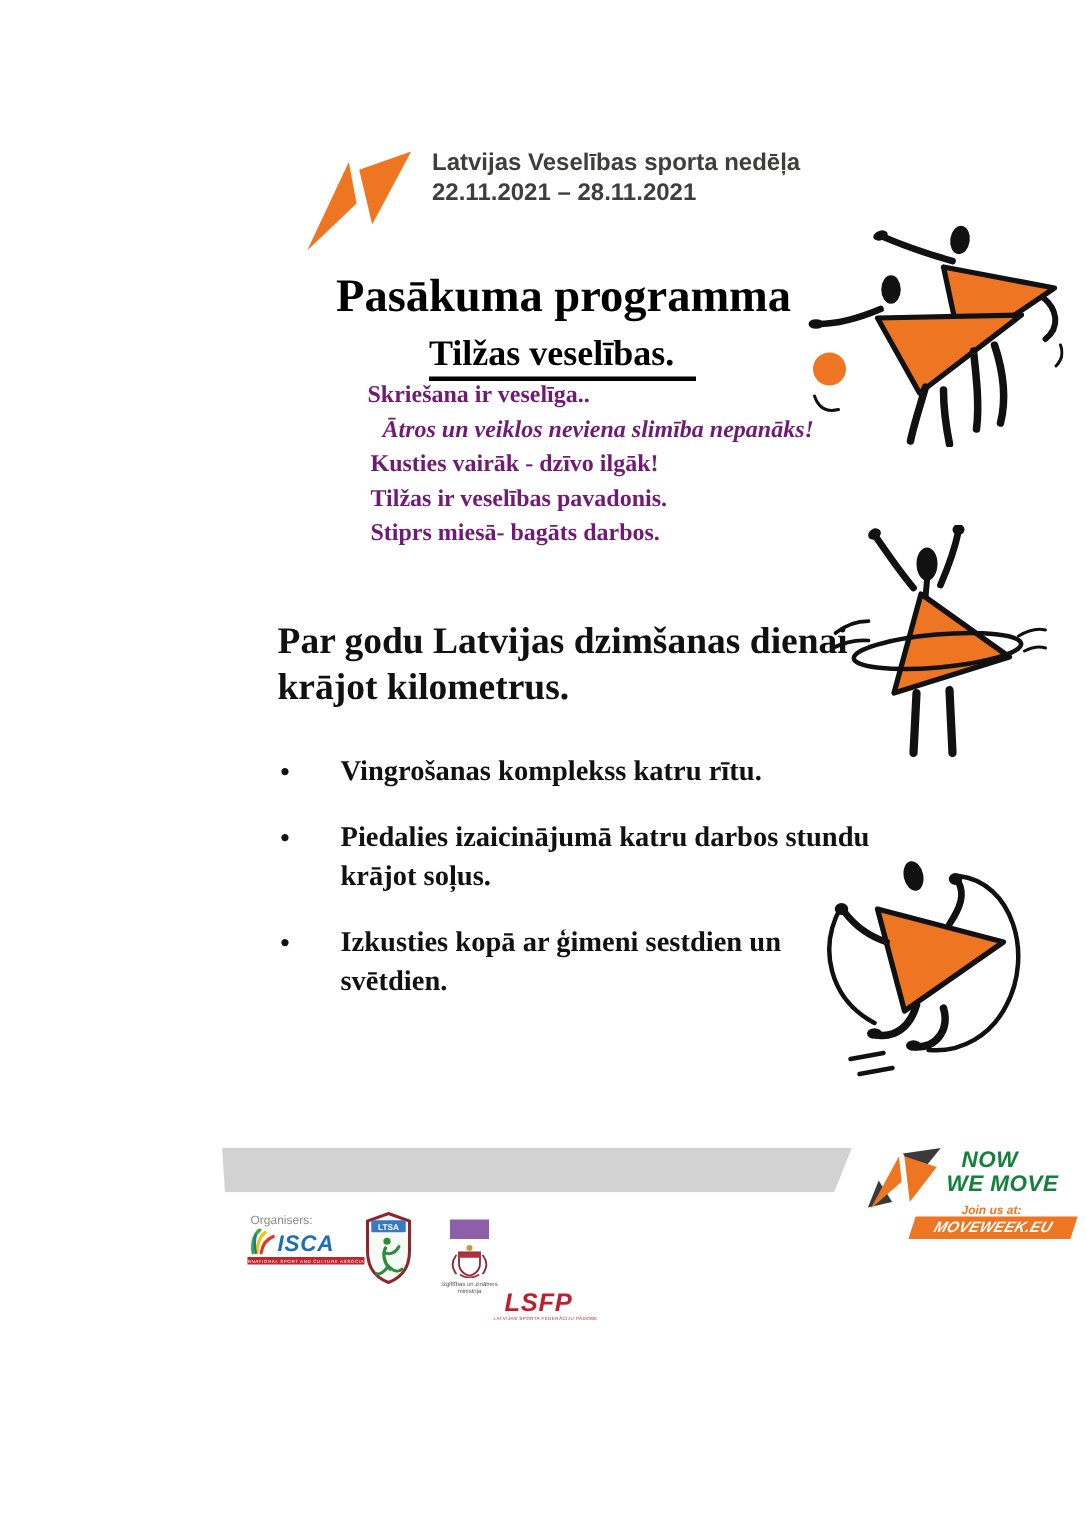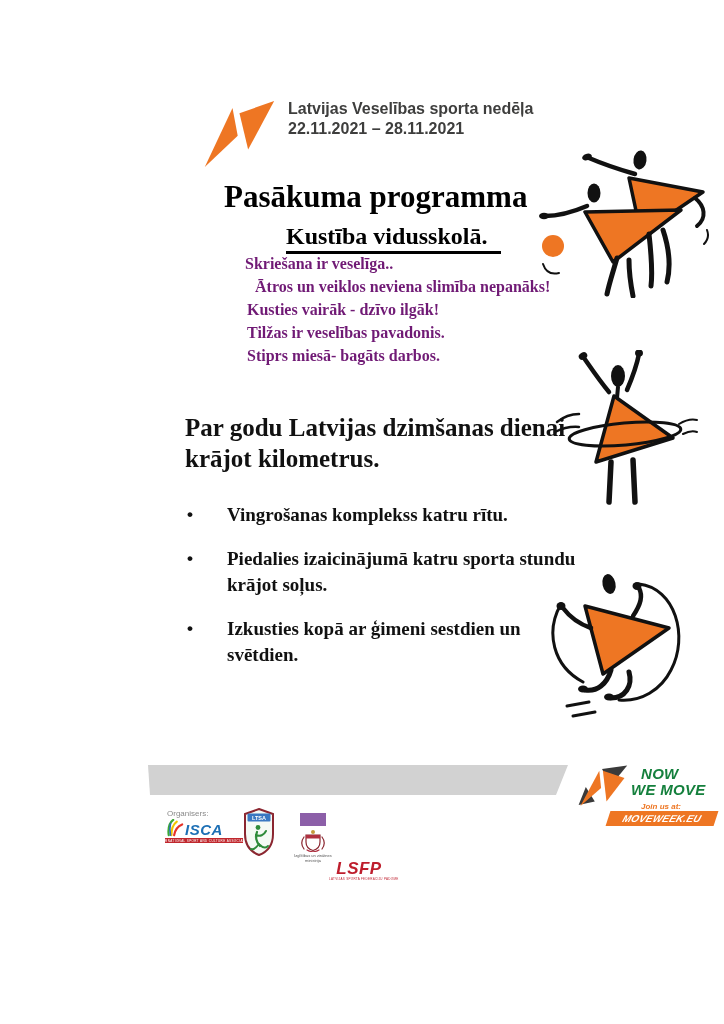--- a/index.html
+++ b/index.html
@@ -24,21 +24,21 @@
   .h2 {
     display:inline-block; font-weight:700; font-size:24px; color:#000;
     border-bottom:3px solid #000; padding:0 14px 1px 0;
   }
   
   .slogans {
     position:absolute; left:185px; top:252px; width:397px;
     font-weight:700; font-size:16px; line-height:23px; color:#701a75;
   }
   .slogans p.i1 { text-indent:60px; }
-  .slogans p.i2 { text-indent:70px; }
+  .slogans p.i2 { text-indent:70px;font-style:italic; }
   .slogans p.i3 { text-indent:62px; }
   
   .callout {
     position:absolute; left:185px; top:412px; width:424px;
     font-weight:700; font-size:25px; line-height:31px; color:#111;
   }
   
   .bullets { position:absolute; left:185px; top:502px; width:402px; list-style:none; }
   .bullets li {
     position:relative; padding-left:42px; margin-bottom:18px;
@@ -129,41 +129,41 @@
     <polygon points="64,24 104,10 74,66" fill="#EE7623"></polygon>
   </svg>
 
   <div class="hdr-title">
     <div>Latvijas Veselības sporta nedēļa</div>
     <div>22.11.2021 – 28.11.2021</div>
   </div>
 
   <div class="h1">Pasākuma programma</div>
   <div class="h2-wrap">
-    <span class="h2">Kustība vidusskolā.</span>
+    <span class="h2">Tilžas veselības.</span>
   </div>
 
   <div class="slogans">
     <p class="i1">Skriešana ir veselīga..</p>
     <p class="i2">Ātros un veiklos neviena slimība nepanāks!</p>
     <p class="i3">Kusties vairāk - dzīvo ilgāk!</p>
     <p class="i3">Tilžas ir veselības pavadonis.</p>
     <p class="i3">Stiprs miesā- bagāts darbos.</p>
   </div>
 
   <div class="callout">Par godu Latvijas dzimšanas dienai krājot kilometrus.</div>
 
   <ul class="bullets">
     <li>
       <span class="dot">•</span>
       <span>Vingrošanas komplekss katru rītu.</span>
     </li>
     <li>
       <span class="dot">•</span>
-      <span>Piedalies izaicinājumā katru sporta stundu krājot soļus.</span>
+      <span>Piedalies izaicinājumā katru darbos stundu krājot soļus.</span>
     </li>
     <li>
       <span class="dot">•</span>
       <span>Izkusties kopā ar ģimeni sestdien un svētdien.</span>
     </li>
   </ul>
 
   <svg class="fig fig1" width="172" height="152" viewBox="0 0 172 152">
     <ellipse cx="103" cy="14" rx="6.5" ry="9.5" fill="#111" transform="rotate(8 103 14)"></ellipse>
     <path class="stroke" d="M98 28 C84 24 66 18 52 12" stroke-width="4.5"></path>

